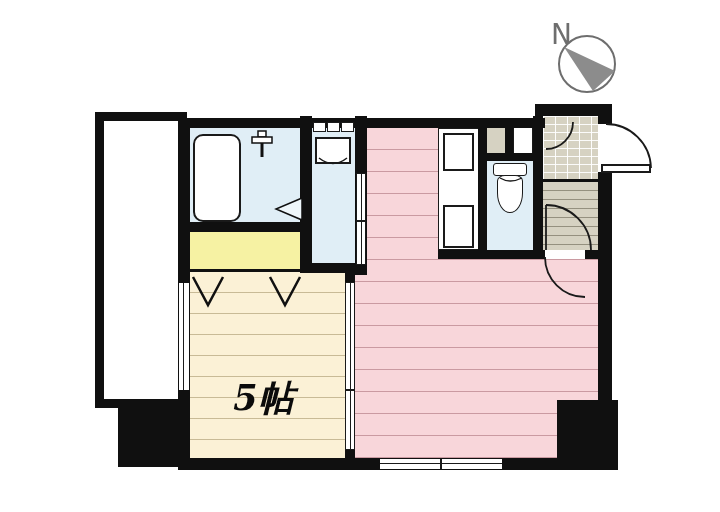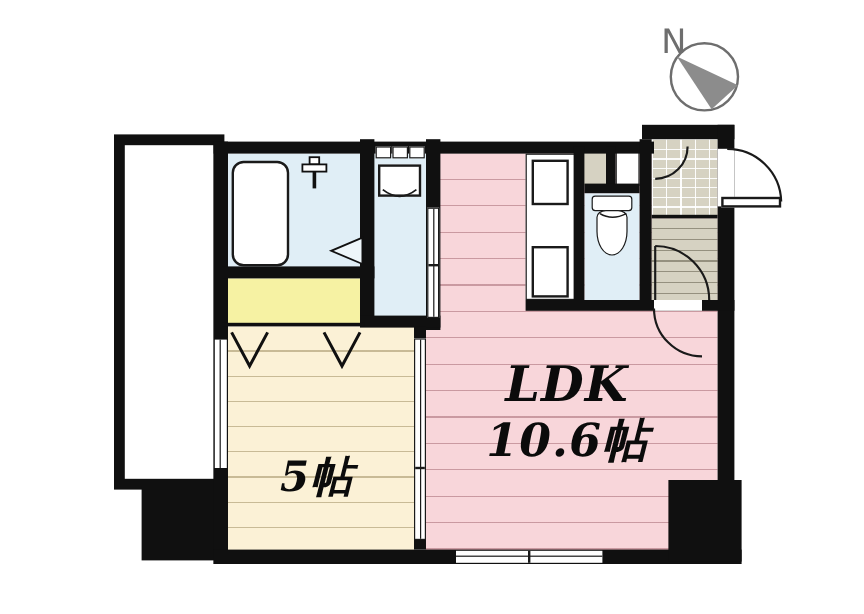--- a/index.html
+++ b/index.html
@@ -130,16 +130,14 @@
       <rect x="258" y="131" width="8" height="6" fill="#fff" stroke="#101010" stroke-width="1.5"></rect>
       <rect x="252" y="137" width="20" height="6" fill="#fff" stroke="#101010" stroke-width="1.5"></rect>
       <path d="M 262 143 L 262 157" stroke="#101010" stroke-width="3" fill="none"></path>
     </g>
     <path d="M 319 158 Q 333 169 347 158" stroke="#1a1a1a" stroke-width="1.5" fill="none"></path>
     <path d="M 500 178 Q 510 184 522 178" stroke="#1a1a1a" stroke-width="1.3" fill="none"></path>
   </svg>
 
   <div class="n-label" style="left:551px;top:18px;font-size:28px;">N</div>
   <div class="label" style="left:190px;top:380px;width:148px;font-size:35px;font-style:italic;">5帖</div>
-  <div class="label" style="left:385px;top:300px;width:175px;font-size:41px;">LDK</div>
-  <div class="label" style="left:378px;top:348px;width:190px;font-size:38px;">10.6帖</div>
 
 </div>
 
 </body></html>

